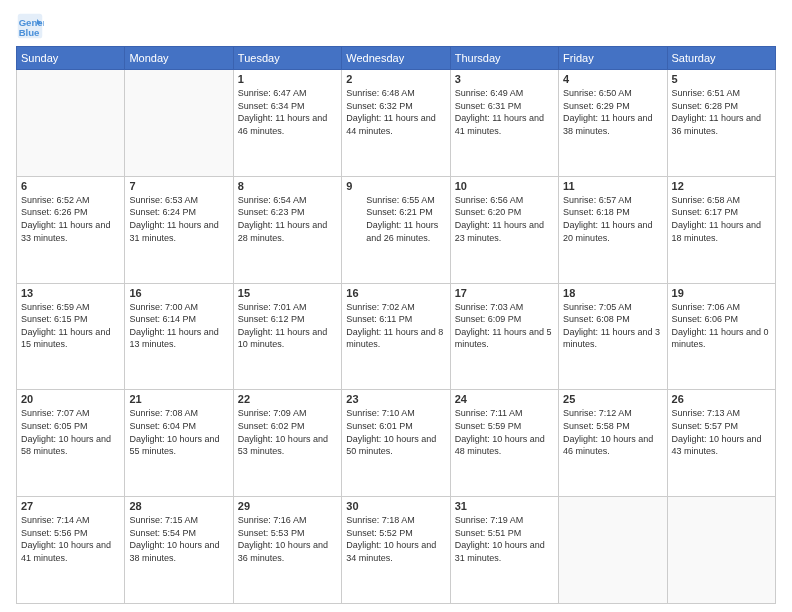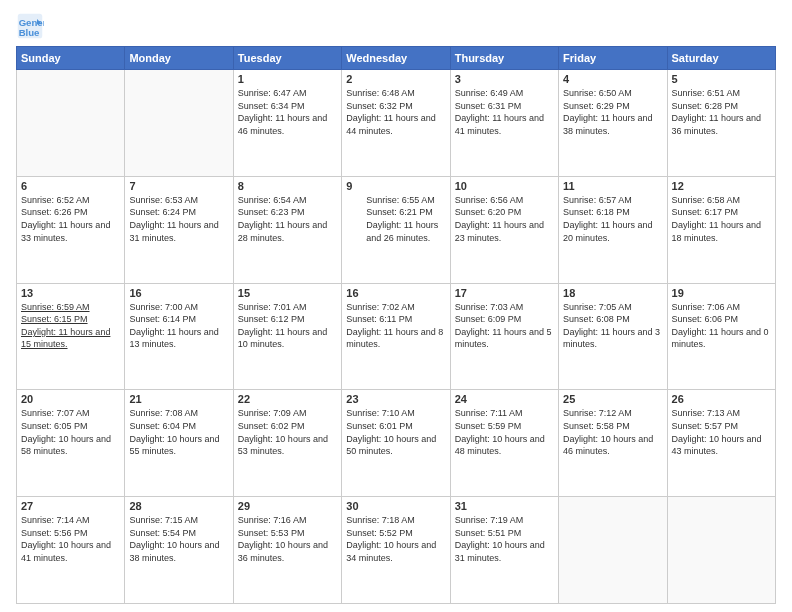--- a/index.html
+++ b/index.html
@@ -60,21 +60,21 @@
       flex: 1;
       border: 1px solid #ccc;
       border-collapse: collapse;
       width: 100%;
       table-layout: fixed;
     }
     .calendar th {
       background: #4472c4;
       color: #fff;
       font-size: 11px;
-      font-weight: bold;
+      font-weight: normal;
       padding: 5px 4px;
       text-align: left;
       border: 1px solid #3a62b0;
     }
     .calendar td {
       border: 1px solid #ccc;
       vertical-align: top;
       padding: 3px 4px;
       font-size: 9.5px;
       color: #333;
@@ -207,21 +207,21 @@
           <td>
             <div class="day-num">12</div>
             <div class="day-info" style="white-space: pre-line;">Sunrise: 6:58 AM
 Sunset: 6:17 PM
 Daylight: 11 hours and 18 minutes.</div>
           </td>
         </tr>
         <tr>
           <td>
             <div class="day-num">13</div>
-            <div class="day-info" style="white-space: pre-line; text-decoration: underline;">Sunrise: 6:59 AM
+            <div class="day-info" style="white-space: pre-line;">Sunrise: 6:59 AM
 Sunset: 6:15 PM
 Daylight: 11 hours and 15 minutes.</div>
           </td>
           <td>
             <div class="day-num">16</div>
             <div class="day-info" style="white-space: pre-line;">Sunrise: 7:00 AM
 Sunset: 6:14 PM
 Daylight: 11 hours and 13 minutes.</div>
           </td>
           <td>

